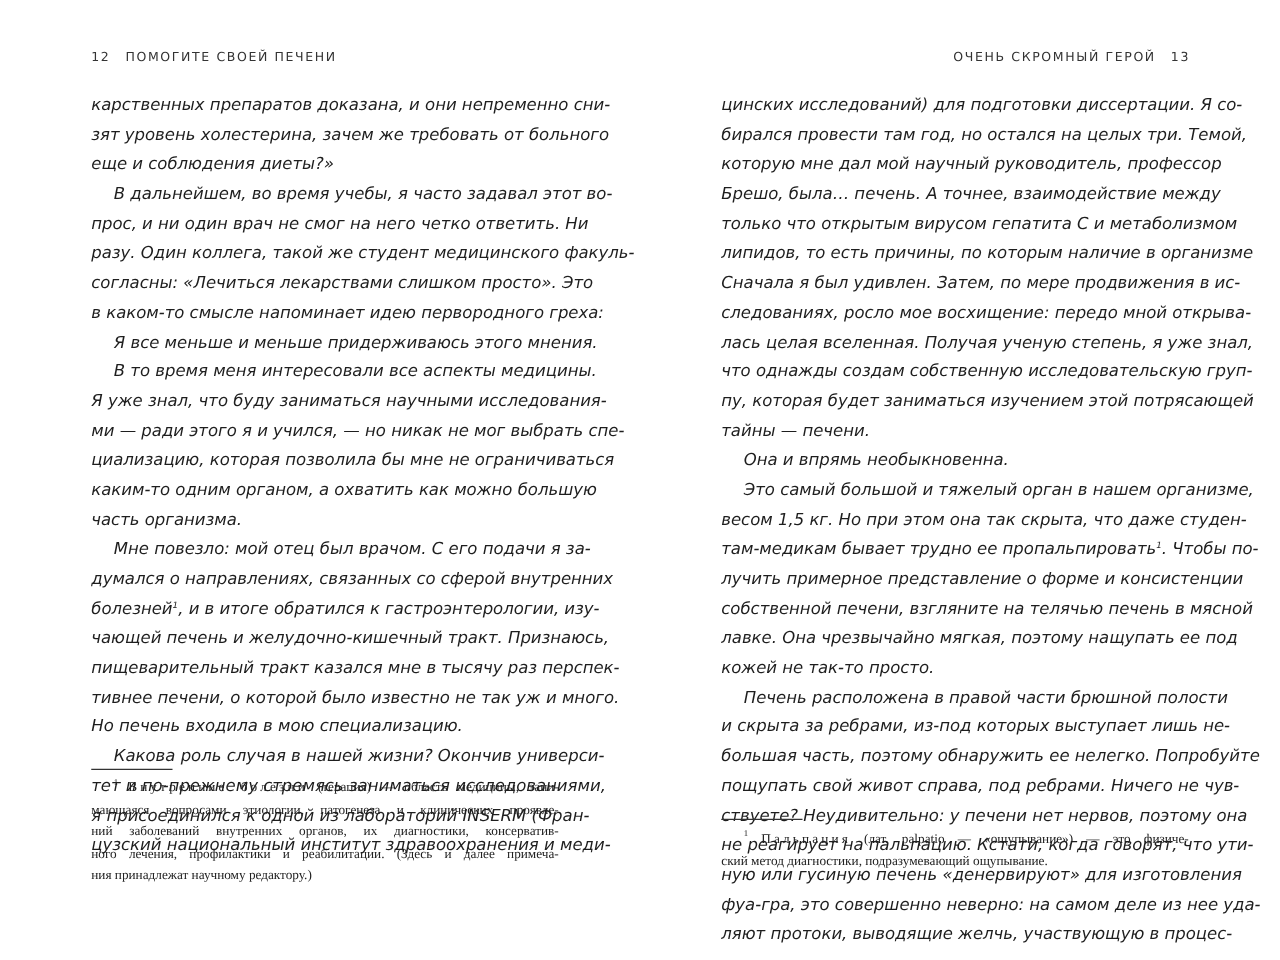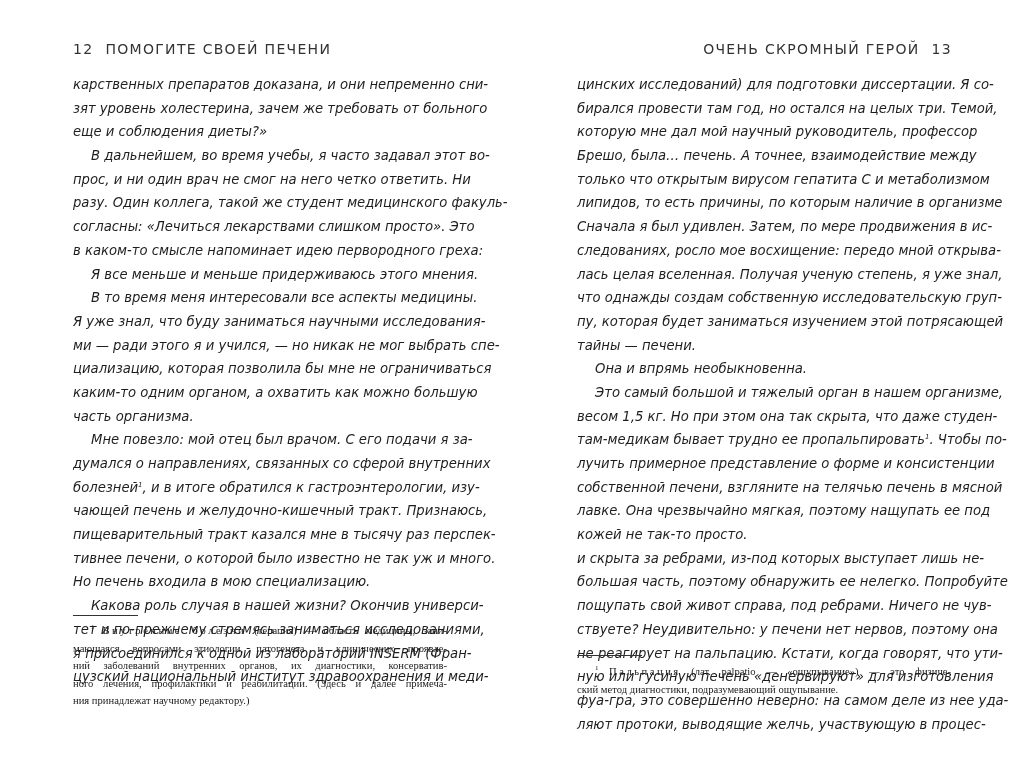--- a/index.html
+++ b/index.html
@@ -1,20 +1,20 @@
 <!DOCTYPE html>
 <html><head>
 <meta charset="utf-8">
 <style>
   html, body { margin:0; padding:0; background:#ffffff; }
   body { width:1024px; height:768px; position:relative; overflow:hidden; font-family:"DejaVu Sans", sans-serif; color:#1e1e1e; }
   .page { position:absolute; top:0; height:768px; }
   .page.left { left:0; width:512px; }
   .page.right { left:512px; width:512px; }
-  .running-head { position:absolute; top:41px; font-size:14px; letter-spacing:1.3px; color:#333; white-space:nowrap;text-align:center; }
+  .running-head { position:absolute; top:41px; font-size:10px; letter-spacing:1.3px; color:#333; white-space:nowrap;text-align:center; }
   .left .running-head { left:73px; }
   .right .running-head { right:72px; }
   .folio { margin:0 12px 0 0; }
   .right .folio { margin:0 0 0 12px; }
   .body-text { position:absolute; top:73px; width:374px; font-size:13.2px; line-height:23.7px;font-style:italic; }
   .left .body-text { left:73px; }
   .right .body-text { left:65px; }
   .line { display:block; white-space:nowrap; text-align:justify; text-align-last:justify; height:23.7px; overflow:visible; }
   .line.last { text-align-last:left; }
   .line.indent { padding-left:18px; }
@@ -93,20 +93,21 @@
       <span class="line">пу, которая будет заниматься изучением этой потрясающей</span>
       <span class="line last">тайны — печени.</span>
       <span class="line indent last">Она и впрямь необыкновенна.</span>
       <span class="line indent">Это самый большой и тяжелый орган в нашем организме,</span>
       <span class="line">весом 1,5 кг. Но при этом она так скрыта, что даже студен-</span>
       <span class="line">там-медикам бывает трудно ее пропальпировать<sup>1</sup>. Чтобы по-</span>
       <span class="line">лучить примерное представление о форме и консистенции</span>
       <span class="line">собственной печени, взгляните на телячью печень в мясной</span>
       <span class="line">лавке. Она чрезвычайно мягкая, поэтому нащупать ее под</span>
       <span class="line last">кожей не так-то просто.</span>
+      <span class="line indent">Печень расположена в правой части брюшной полости</span>
       <span class="line">и скрыта за ребрами, из-под которых выступает лишь не-</span>
       <span class="line">большая часть, поэтому обнаружить ее нелегко. Попробуйте</span>
       <span class="line">пощупать свой живот справа, под ребрами. Ничего не чув-</span>
       <span class="line">ствуете? Неудивительно: у печени нет нервов, поэтому она</span>
       <span class="line">не реагирует на пальпацию. Кстати, когда говорят, что ути-</span>
       <span class="line">ную или гусиную печень «денервируют» для изготовления</span>
       <span class="line">фуа-гра, это совершенно неверно: на самом деле из нее уда-</span>
       <span class="line">ляют протоки, выводящие желчь, участвующую в процес-</span>
     </div>
   <div class="footnote-rule"></div>

